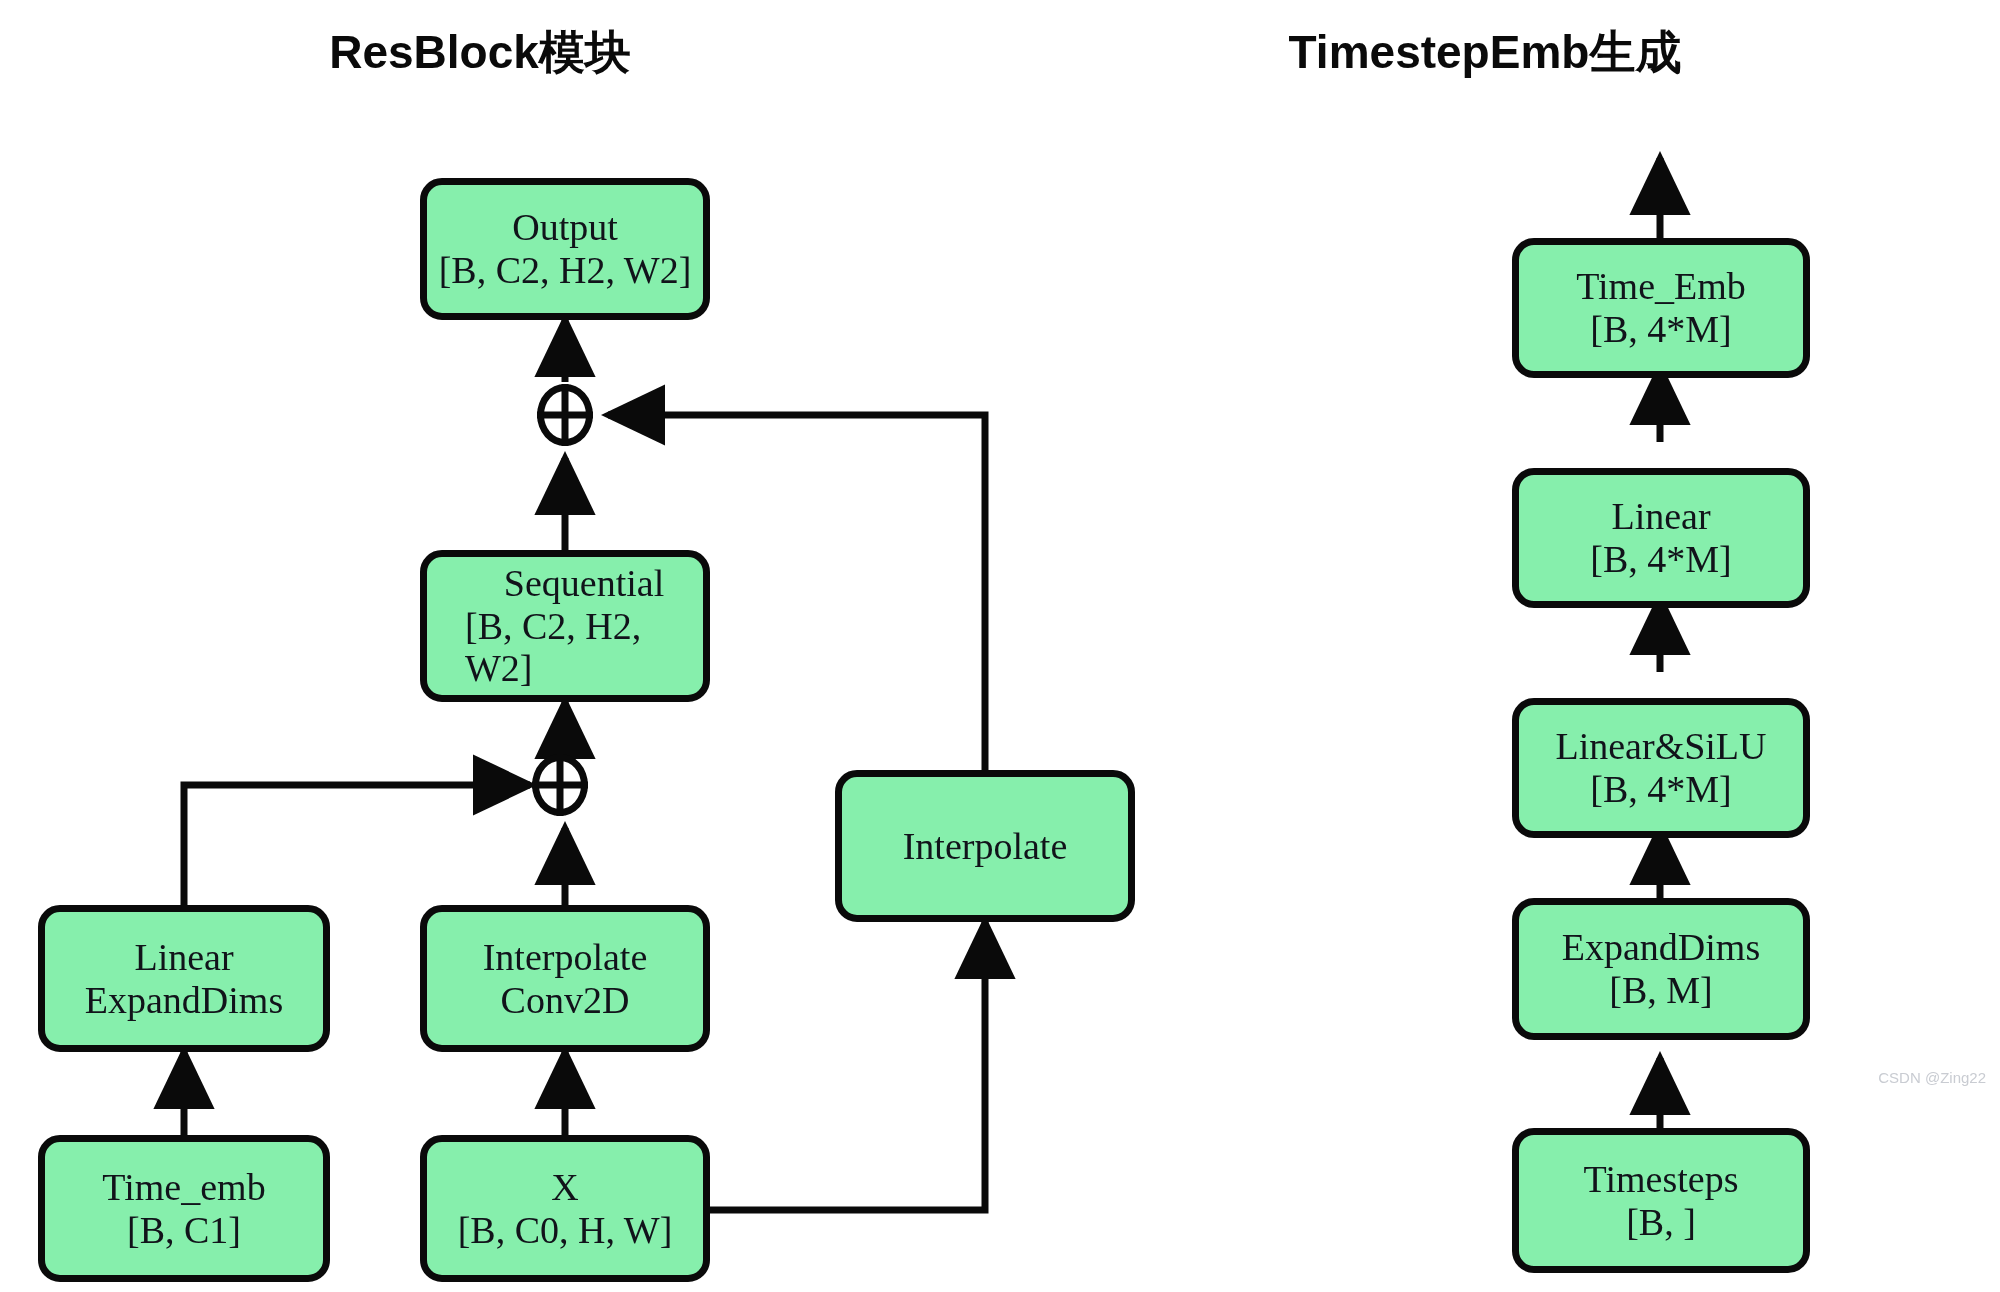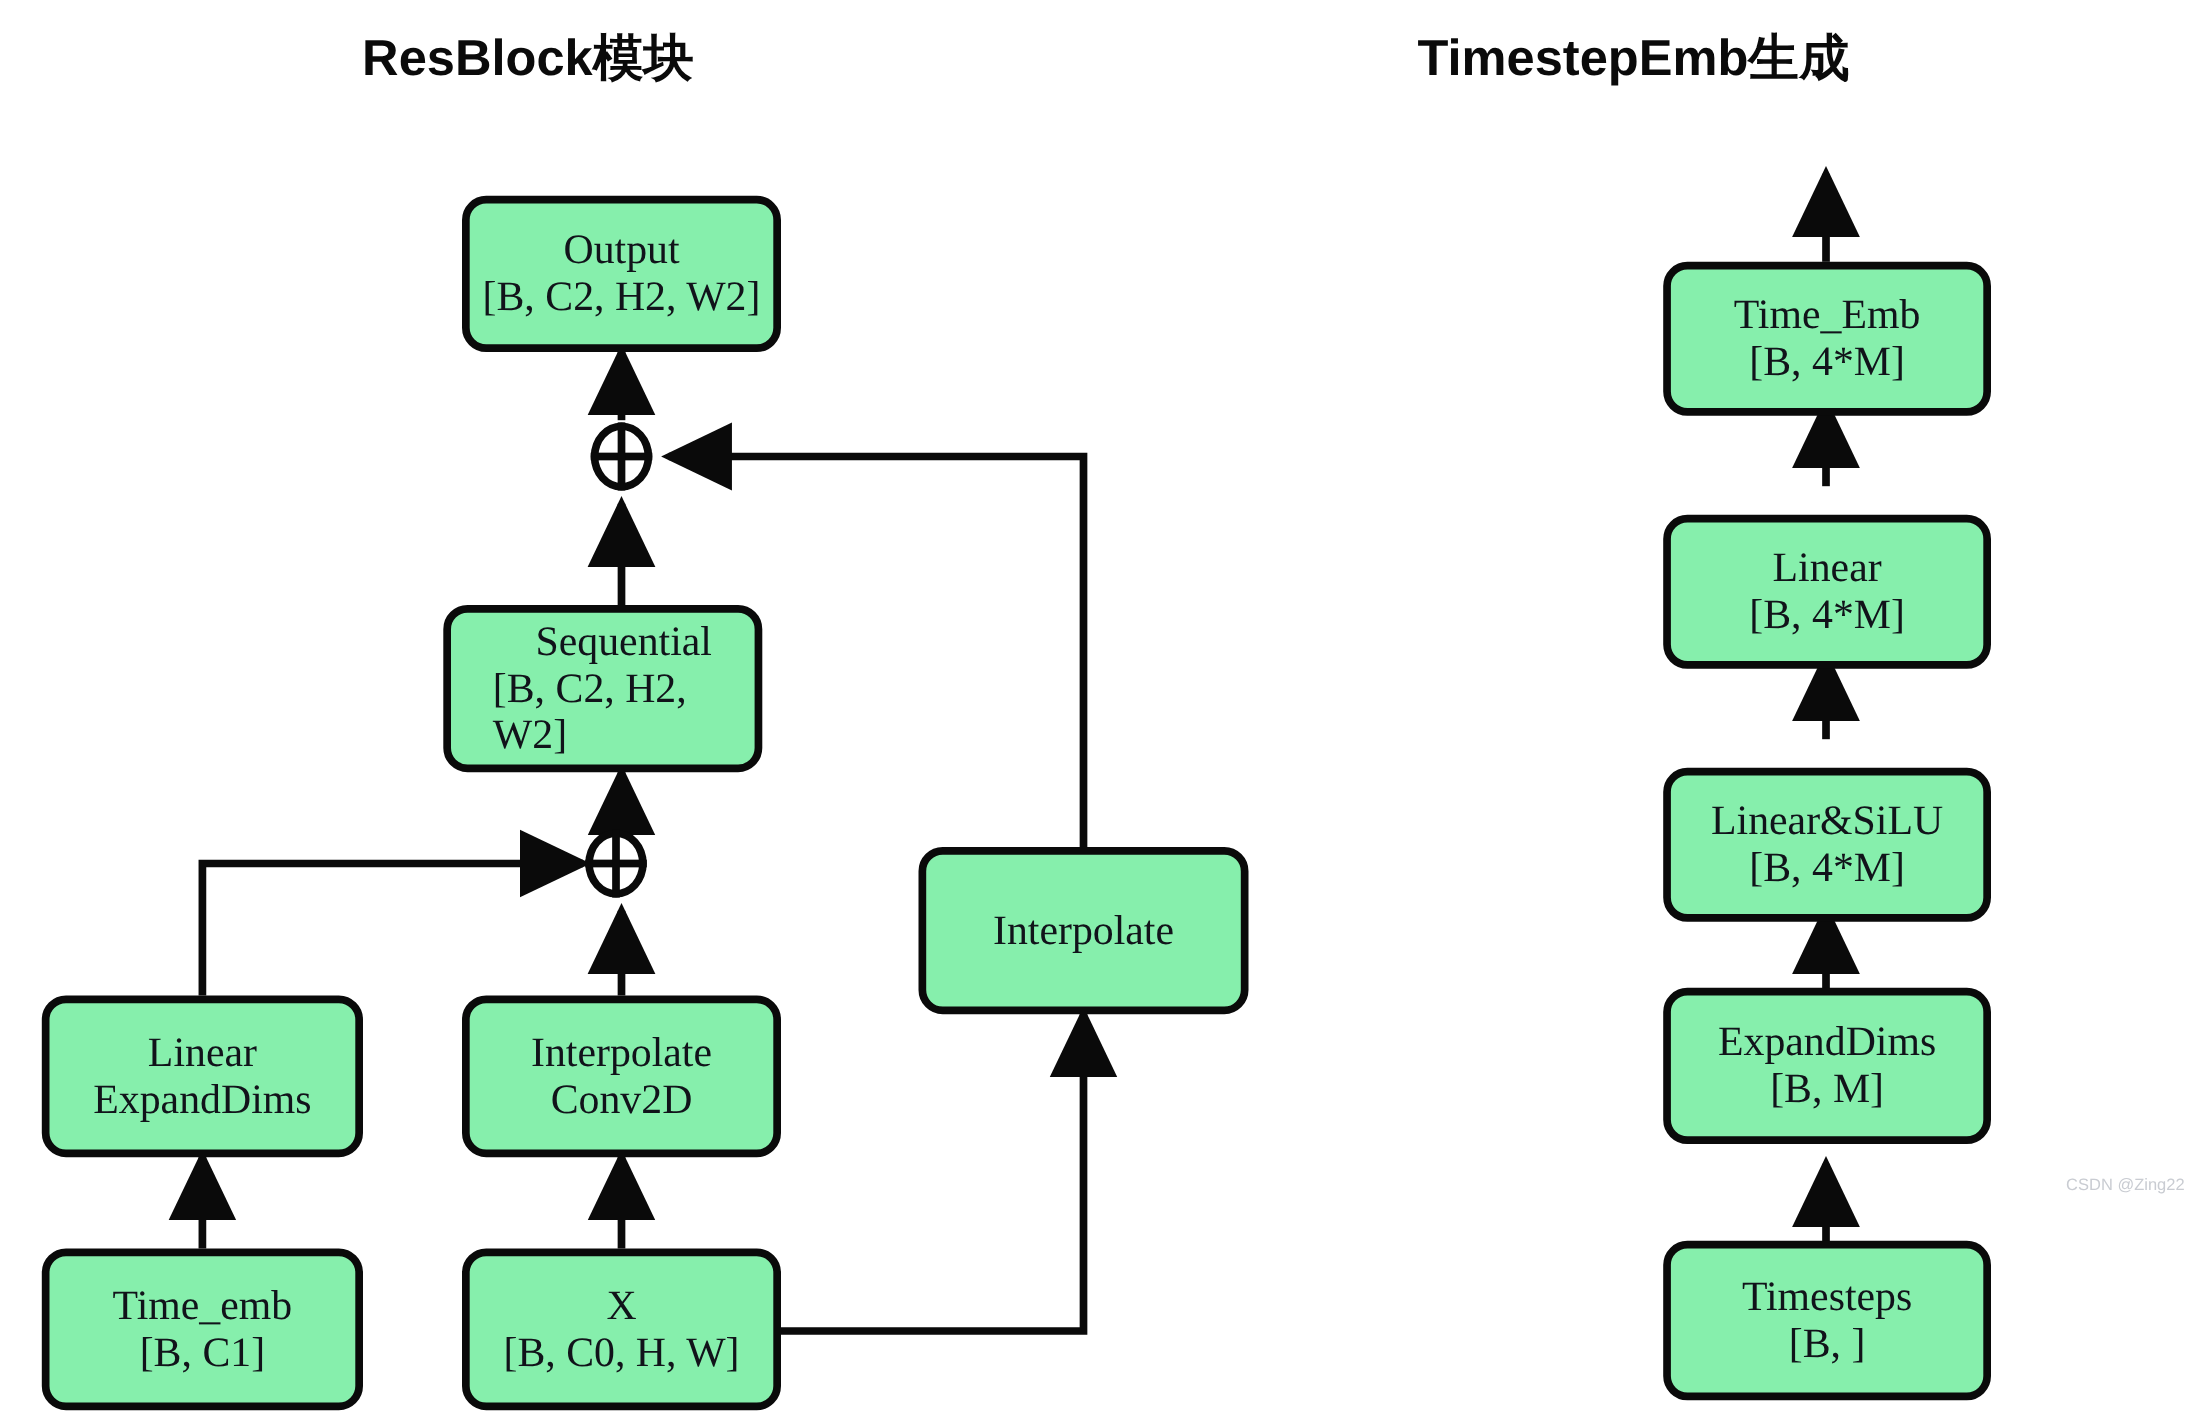--- a/index.html
+++ b/index.html
@@ -71,21 +71,21 @@
     </g>
   </svg>
 
   <div class="node" style="left:420px;top:178px;width:290px;height:142px;">
     <span class="l1">Output</span>
     <span class="l2">[B, C2, H2, W2]</span>
   </div>
 
   <div class="plus" style="left:537px;top:384px;"></div>
 
-  <div class="node" style="left:403px;top:550px;width:290px;height:152px;padding-left:38px;">
+  <div class="node" style="left:420px;top:550px;width:290px;height:152px;padding-left:38px;">
     <span class="l1">Sequential</span>
     <span class="l2">[B, C2, H2, W2]</span>
   </div>
 
   <div class="node" style="left:835px;top:770px;width:300px;height:152px;">
     <span class="l1">Interpolate</span>
   </div>
 
   <div class="plus" style="left:532px;top:754px;"></div>
 

